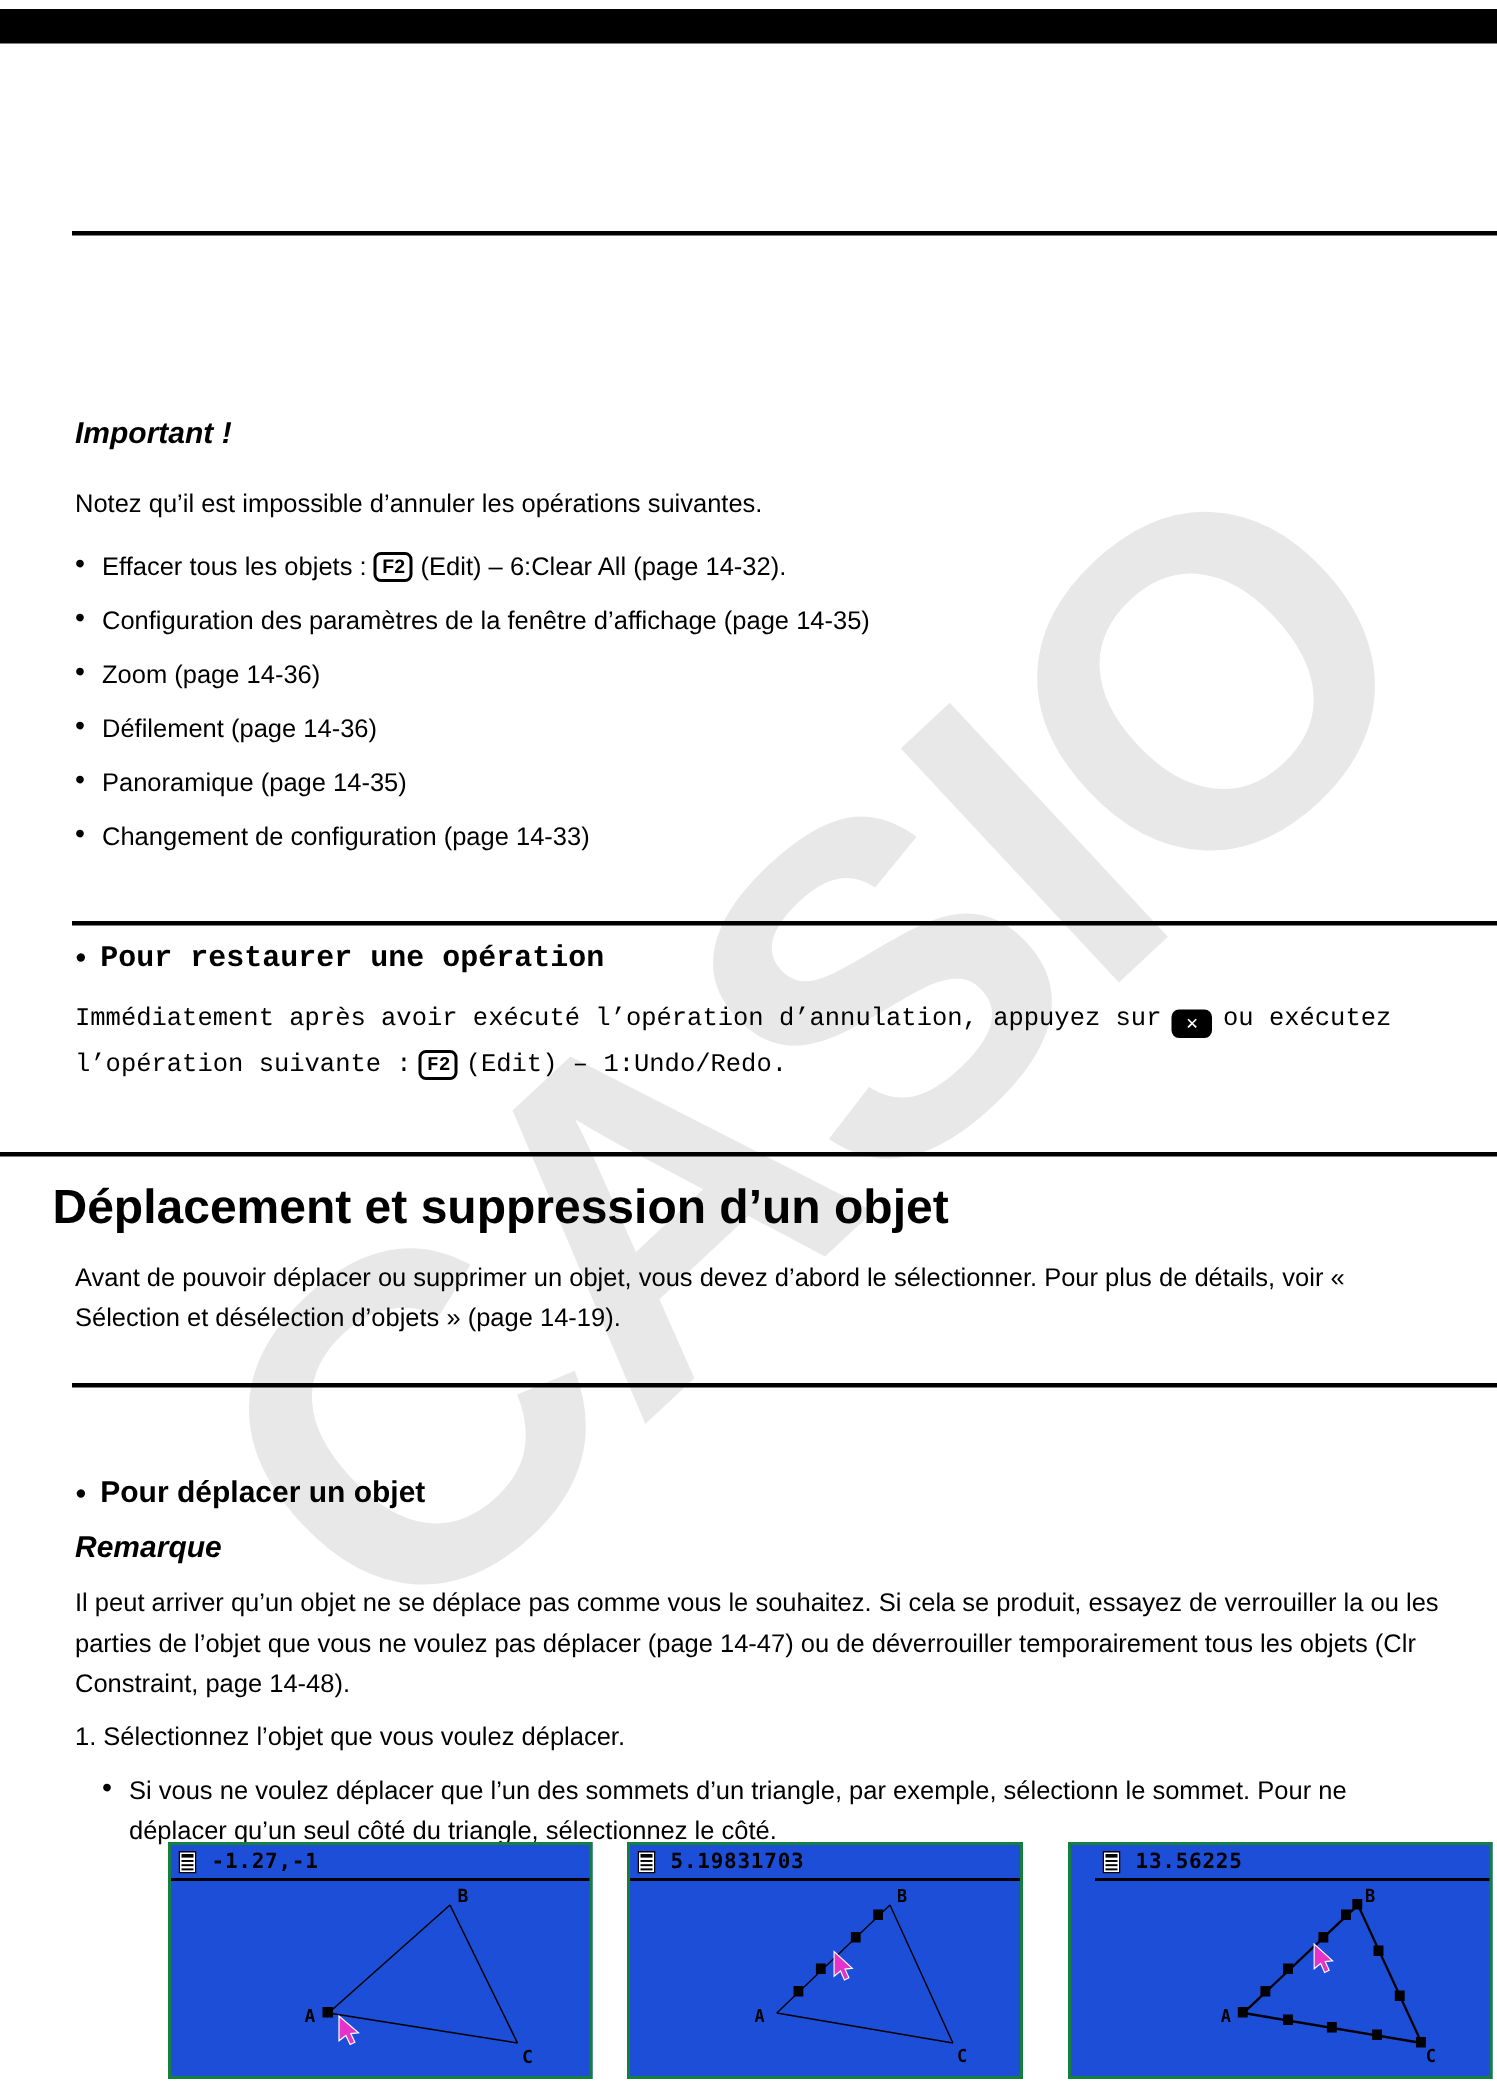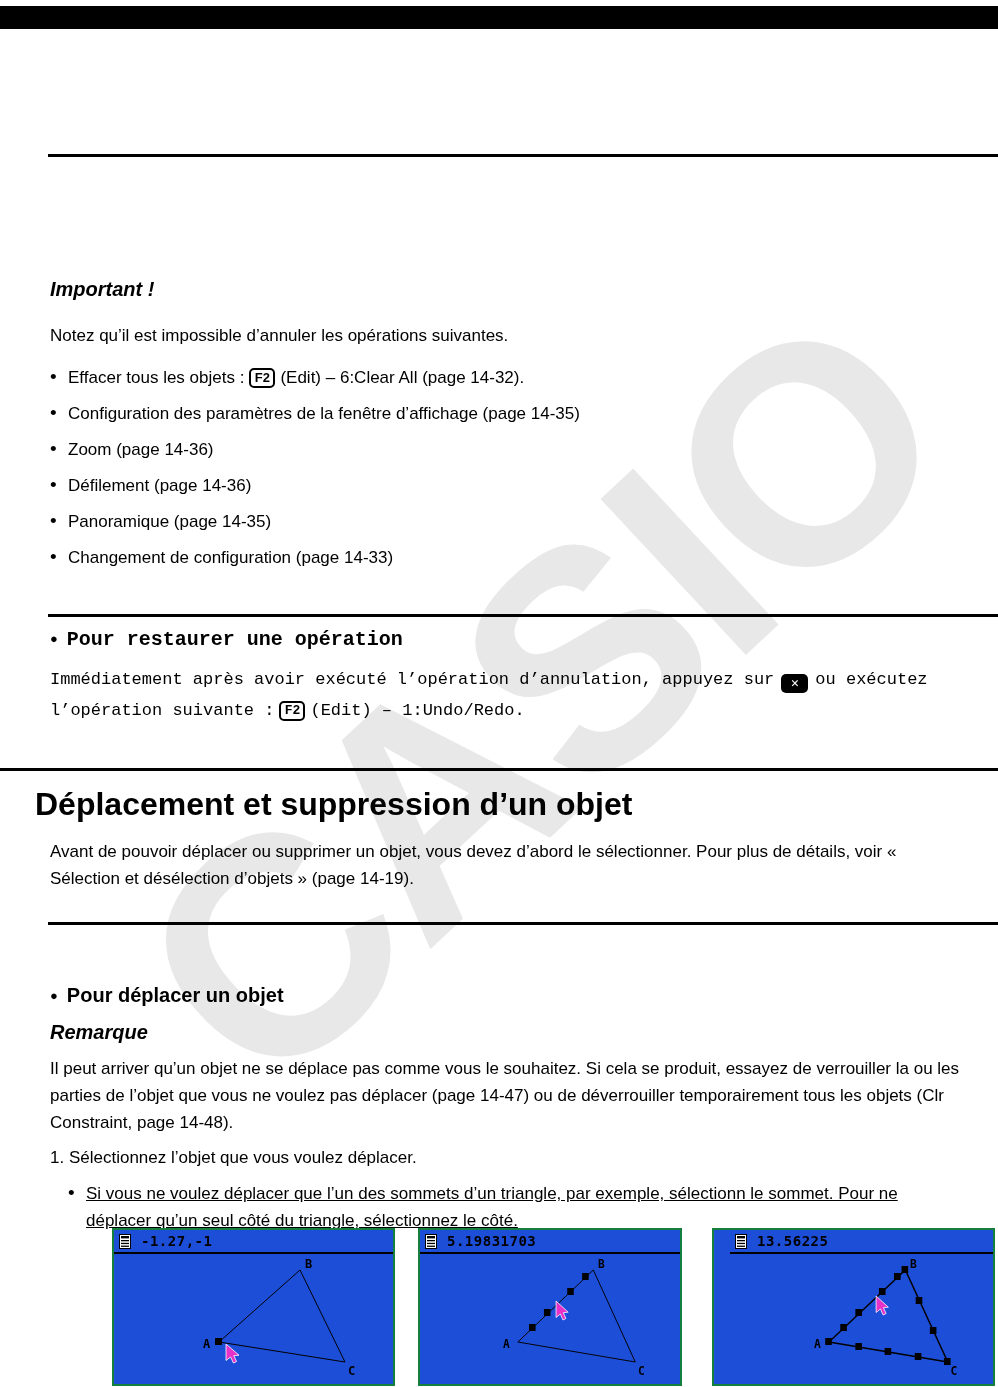--- a/index.html
+++ b/index.html
@@ -90,21 +90,21 @@
 <h1 class="layer main" style="left:35px; top:786px;">Déplacement et suppression d’un objet</h1>
 <div class="layer body-text" style="left:50px; top:838px; width:920px;">Avant de pouvoir déplacer ou supprimer un objet, vous devez d’abord le sélectionner. Pour plus de détails, voir « Sélection et désélection d’objets » (page 14-19).</div>
 
 <div class="rule" style="left:48px; top:922px; width:950px;"></div>
 
 <div class="layer" style="left:50px; top:984px; width:925px;">
   <div class="sub-heading" style="margin-bottom:14px;">Pour déplacer un objet</div>
   <div class="italic-heading" style="margin-bottom:11px;">Remarque</div>
   <div class="body-text" style="margin-bottom:8px;">Il peut arriver qu’un objet ne se déplace pas comme vous le souhaitez. Si cela se produit, essayez de verrouiller la ou les parties de l’objet que vous ne voulez pas déplacer (page 14-47) ou de déverrouiller temporairement tous les objets (Clr Constraint, page 14-48).</div>
   <div class="body-text" style="margin-bottom:9px;">1. Sélectionnez l’objet que vous voulez déplacer.</div>
-  <div class="blt" style="margin-left:18px; width:890px;text-decoration:underline;">Si vous ne voulez déplacer que l’un des sommets d’un triangle, par exemple, sélectionn le sommet. Pour ne déplacer qu’un seul côté du triangle, sélectionnez le côté.</div>
+  <div class="blt" style="margin-left:18px; width:890px;">Si vous ne voulez déplacer que l’un des sommets d’un triangle, par exemple, sélectionn le sommet. Pour ne déplacer qu’un seul côté du triangle, sélectionnez le côté.</div>
 </div>
 
 <div class="screen" style="left:112px; width:283px;">
   <div class="screen-header">
     <svg width="12" height="15" viewBox="0 0 12 15">
       <rect x="0.5" y="0.5" width="11" height="14" fill="#fff" stroke="#000"></rect>
       <rect x="2" y="2" width="8" height="2.4" fill="#000"></rect>
       <rect x="2" y="6" width="8" height="1.3" fill="#000"></rect>
       <rect x="2" y="8.8" width="8" height="1.3" fill="#000"></rect>
       <rect x="2" y="11.6" width="8" height="1.3" fill="#000"></rect>

